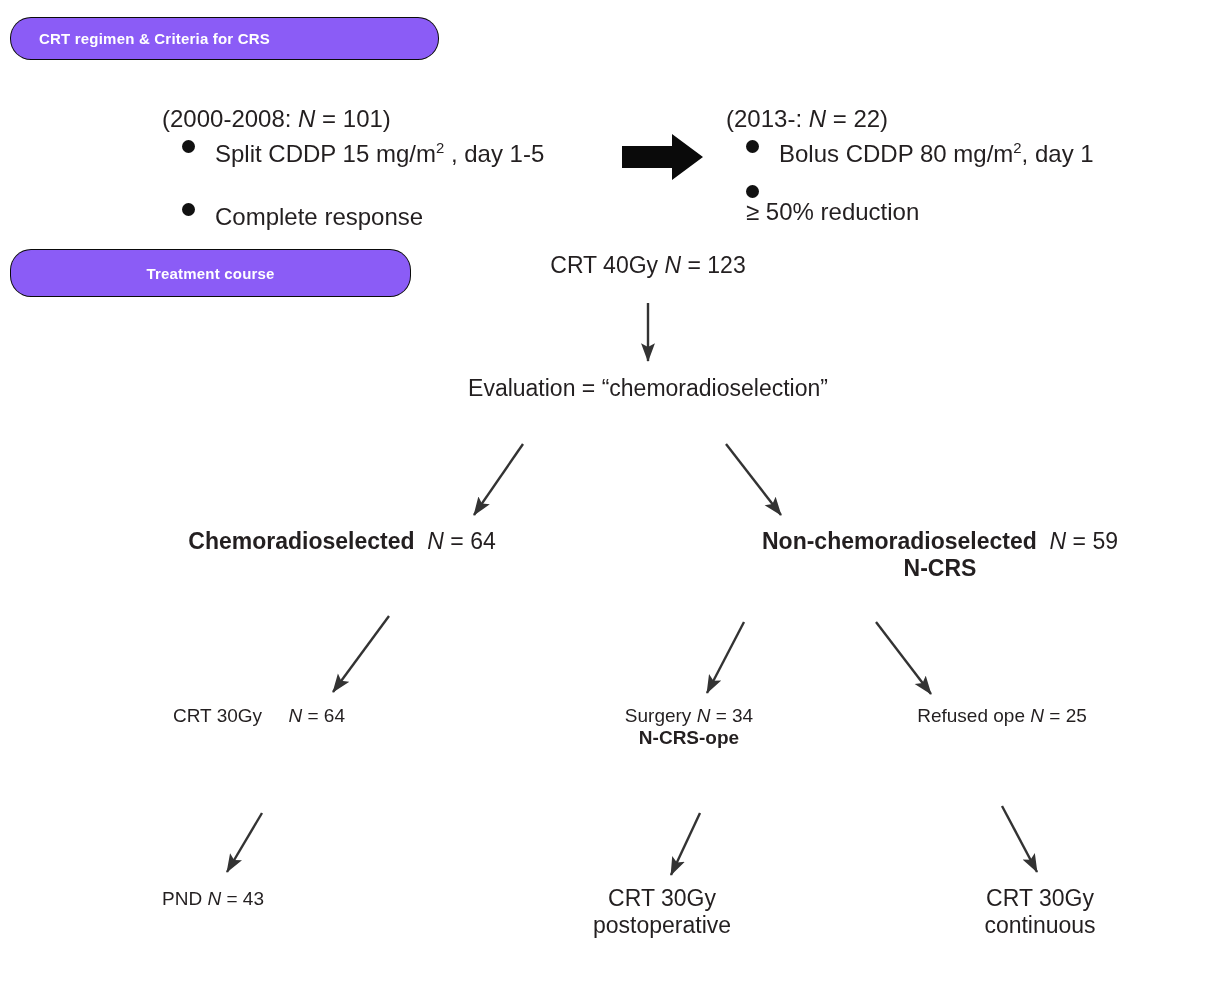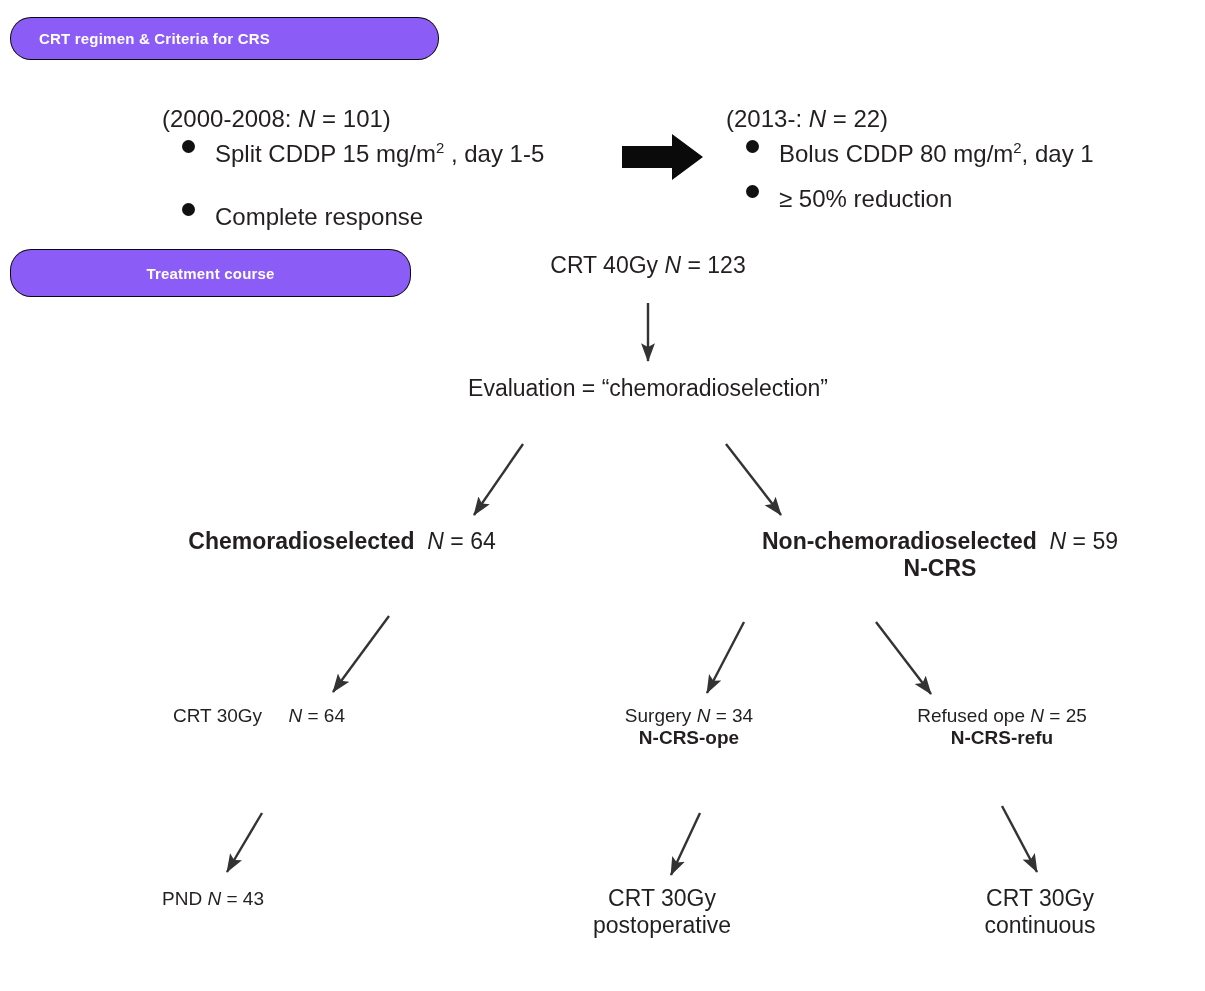--- a/index.html
+++ b/index.html
@@ -128,21 +128,21 @@
 
   <div class="reg-title" style="left:726px;top:105px;">
     <span>(2013-:  </span><span class="ital">N</span><span> = 22)</span>
   </div>
 
   <div class="bullet-row" style="left:746px;top:140px;">
     <span class="dot"></span>
     <span><span>Bolus CDDP 80 mg/m</span><sup>2</sup><span>, day 1</span></span>
   </div>
 
-  <div class="bullet-row" style="left:746px;top:185px;">
+  <div class="bullet-row" style="left:746px;top:185px;flex-direction:column;">
     <span class="dot"></span>
     <span><span>≥ 50% reduction</span></span>
   </div>
 
   <div class="node big" style="left:648px;top:252px;">
     <span>CRT 40Gy </span><span class="ital">N</span><span> = 123</span>
   </div>
 
   <div class="node big" style="left:648px;top:375px;">
     <span>Evaluation = “chemoradioselection”</span>
@@ -161,21 +161,20 @@
     <span>CRT 30Gy</span><span>&nbsp;&nbsp;&nbsp;&nbsp;&nbsp;</span><span class="ital">N</span><span> = 64</span>
   </div>
 
   <div class="node" style="left:689px;top:705px;">
     <span>Surgery </span><span class="ital">N</span><span> = 34</span>
     <span class="line2 b">N-CRS-ope</span>
   </div>
 
   <div class="node" style="left:1002px;top:705px;">
     <span>Refused ope </span><span class="ital">N</span><span> = 25</span>
-    <span class="line2 b">N-CRS-refu</span>
   </div>
 
   <div class="node" style="left:213px;top:888px;">
     <span>PND </span><span class="ital">N</span><span> = 43</span>
   </div>
 
   <div class="node big" style="left:662px;top:885px;">
     <span>CRT 30Gy</span>
     <span class="line2">postoperative</span>
   </div>

